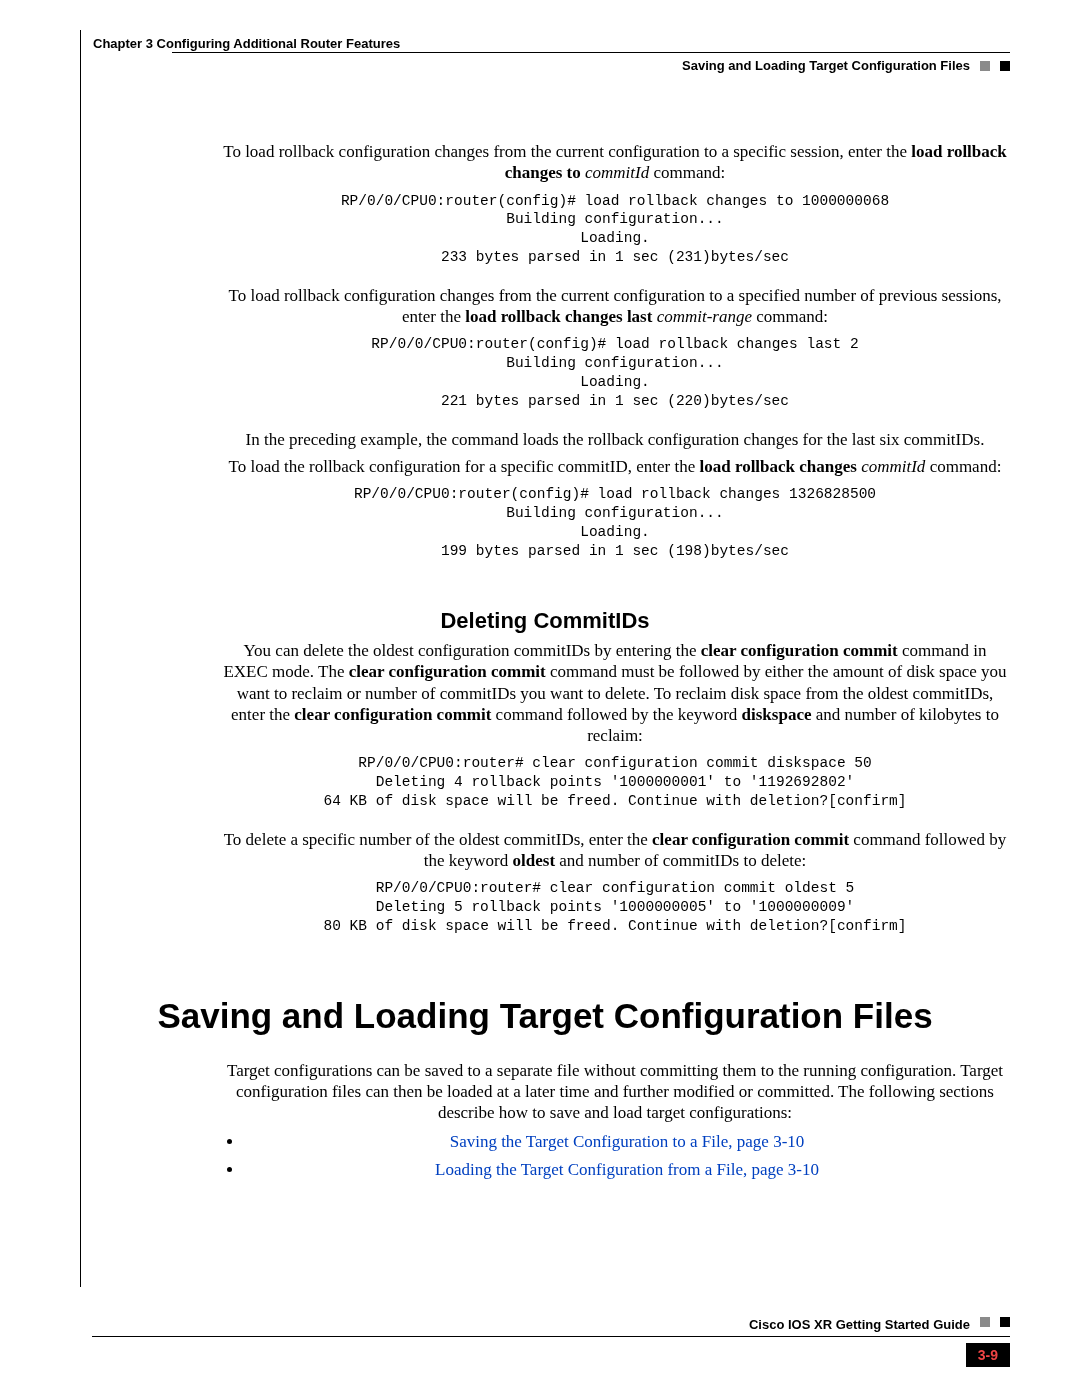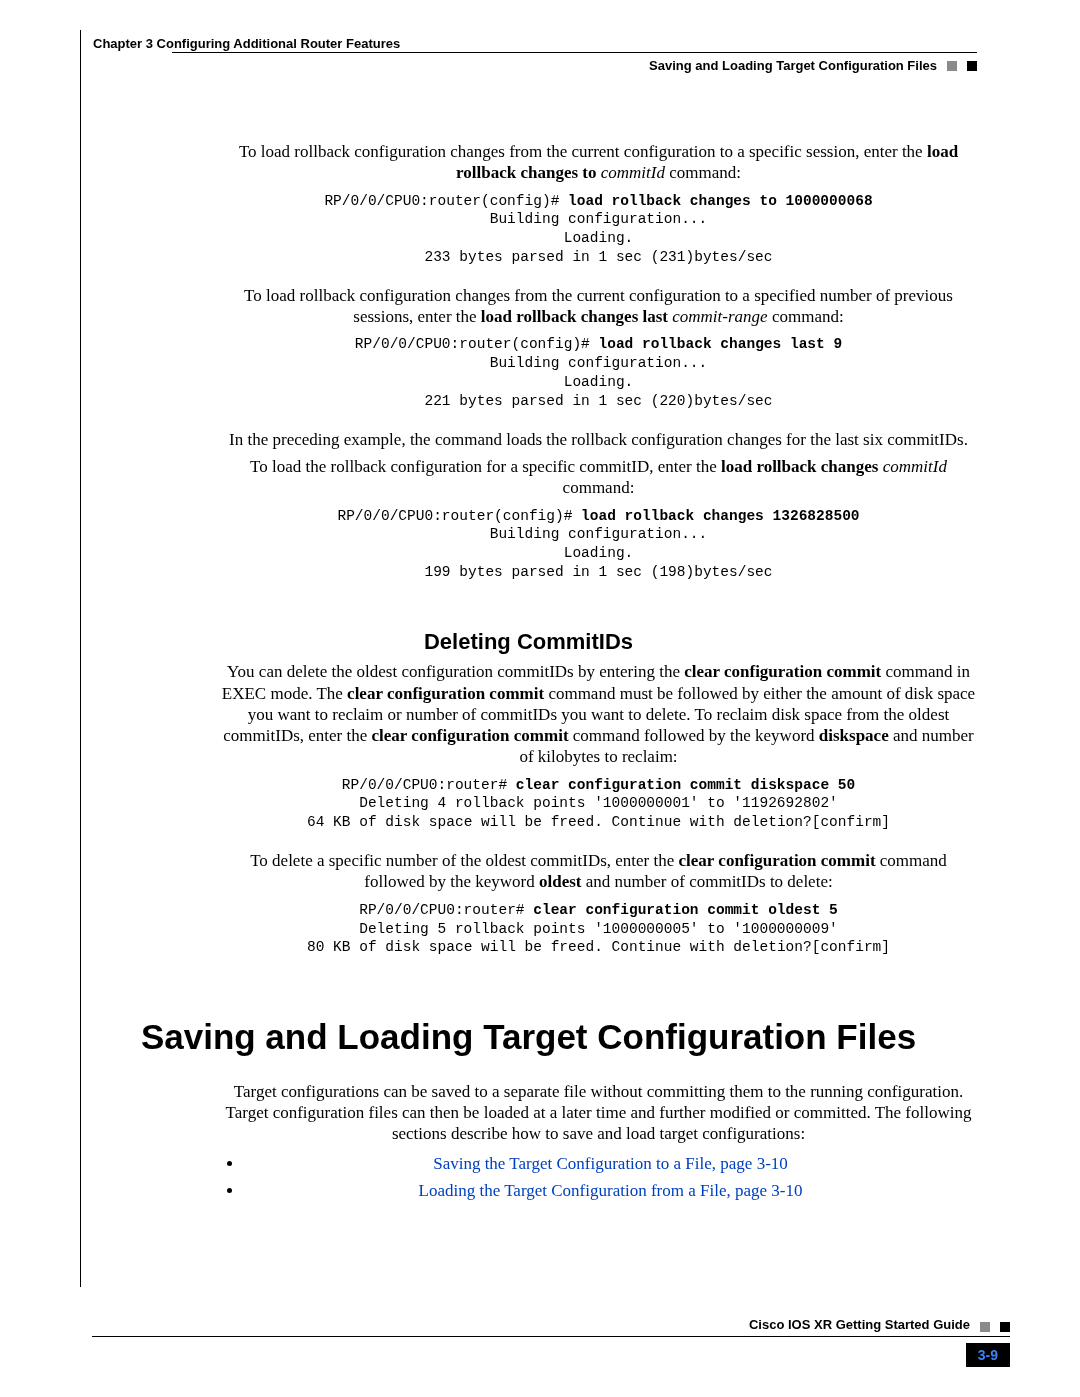--- a/index.html
+++ b/index.html
@@ -7,21 +7,21 @@
     padding: 0;
     background: #fff;
     font-family: "Times New Roman", Times, serif;
     color: #000;
   }
   .page {
     width: 1080px;
     height: 1397px;
     position: relative;
     box-sizing: border-box;
-    padding: 30px 103px 30px 80px;
+    padding: 30px 70px 30px 80px;
   }
   .vline {
     position: absolute;
     left: 80px;
     top: 30px;
     bottom: 110px;
     width: 1px;
     background: #000;
   }
   .header {
@@ -67,21 +67,21 @@
   .content p { margin: 6px 0; }
   .bold { font-weight: bold; }
   .ital { font-style: italic; }
   pre {
     font-family: "Courier New", Courier, monospace;
     font-size: 14.5px;
     line-height: 1.3;
     white-space: pre;
     margin: 8px 0 18px 0;
   }
-  .mono-bold { font-weight: bold; margin-top: 14px; }
+  .mono-bold { font-weight: normal; margin-top: 14px; }
   h2.sub {
     font-family: Arial, Helvetica, sans-serif;
     font-weight: bold;
     font-size: 22px;
     margin: 46px 0 4px -140px;
   }
   h1.main {
     font-family: Arial, Helvetica, sans-serif;
     font-weight: bold;
     font-size: 35px;
@@ -111,29 +111,29 @@
   }
   .f-right {
     text-align: right;
     font-family: Arial, Helvetica, sans-serif;
     font-weight: bold;
     font-size: 13px;
     margin-top: -16px;
     padding-bottom: 4px;
     display: flex;
     justify-content: flex-end;
-    align-items: flex-end;
+    align-items: flex-start;
     gap: 10px;
   }
   .page-num-box {
     position: absolute;
     right: 0;
     bottom: -30px;
     background: #000;
-    color: #3b82f6;
+    color: #ef4444;
     font-family: Arial, Helvetica, sans-serif;
     font-weight: bold;
     font-size: 14px;
     padding: 4px 12px;
   }
 </style>
 </head>
 <body>
 
 <div class="page">
@@ -155,21 +155,21 @@
       <span>To load rollback configuration changes from the current configuration to a specific session, enter the </span><span class="bold">load rollback changes to</span> <span class="ital">commitId</span><span> command:</span>
     </p>
     <pre><span>RP/0/0/CPU0:router(config)# </span><span class="mono-bold">load rollback changes to 1000000068</span>
 <span>Building configuration...
 Loading.
 233 bytes parsed in 1 sec (231)bytes/sec</span></pre>
 
     <p>
       <span>To load rollback configuration changes from the current configuration to a specified number of previous sessions, enter the </span><span class="bold">load rollback changes last</span> <span class="ital">commit-range</span><span> command:</span>
     </p>
-    <pre><span>RP/0/0/CPU0:router(config)# </span><span class="mono-bold">load rollback changes last 9</span>
+    <pre><span>RP/0/0/CPU0:router(config)# </span><span class="mono-bold">load rollback changes last 2</span>
 <span>Building configuration...
 Loading.
 221 bytes parsed in 1 sec (220)bytes/sec</span></pre>
 
     <p>In the preceding example, the command loads the rollback configuration changes for the last six commitIDs.</p>
 
     <p>
       <span>To load the rollback configuration for a specific commitID, enter the </span><span class="bold">load rollback changes</span> <span class="ital">commitId</span><span> command:</span>
     </p>
     <pre><span>RP/0/0/CPU0:router(config)# </span><span class="mono-bold">load rollback changes 1326828500</span>

